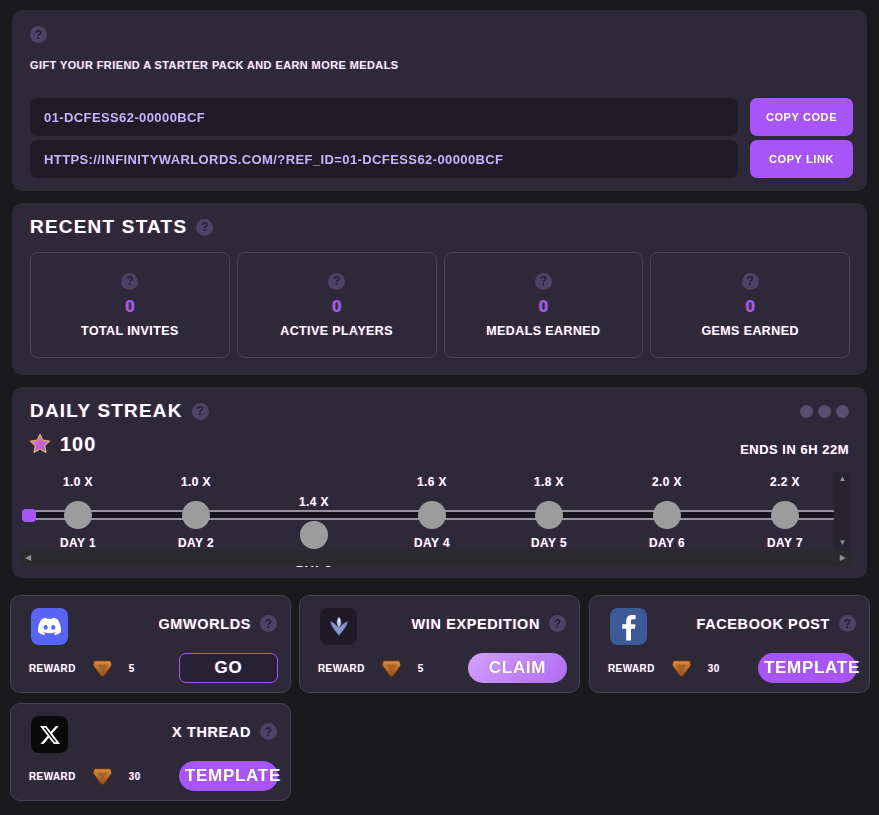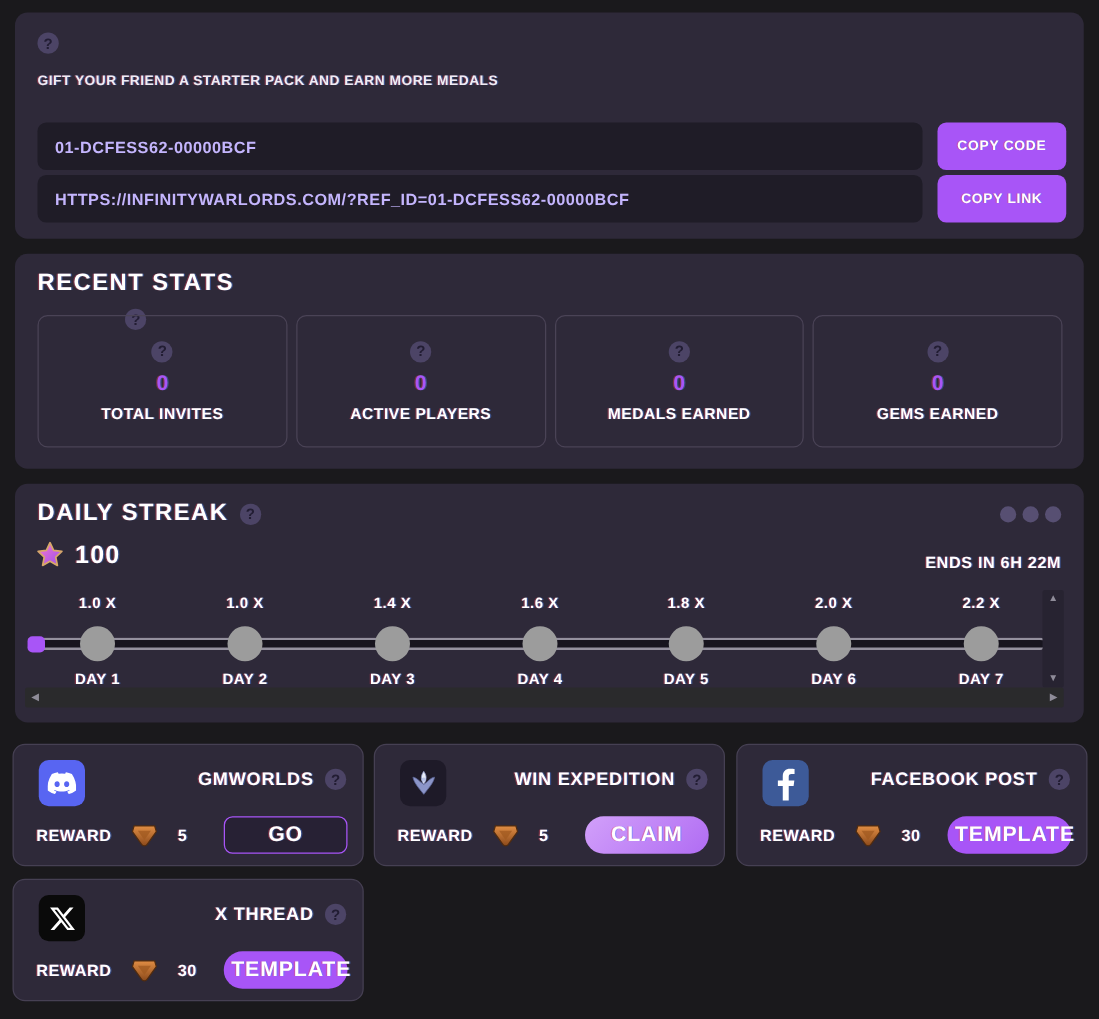--- a/index.html
+++ b/index.html
@@ -69,21 +69,21 @@
   .task-icon{position:absolute;left:20px;top:12px;width:37px;height:37px;border-radius:8px;
              display:flex;align-items:center;justify-content:center;}
   .icon-discord{background:#5865f2;}
   .icon-expedition{background:#1e1a28;}
   .icon-facebook{background:#3d5a98;}
   .icon-x{background:#0a0a0a;}
   .task-title-row{position:absolute;top:19px;right:13px;display:flex;align-items:center;gap:9px;}
   .task-title{font-size:14.5px;font-weight:bold;color:#ffffff;letter-spacing:.6px;}
   .task-bottom{position:absolute;left:18px;right:12px;bottom:9px;display:flex;
                justify-content:space-between;align-items:center;}
-  .reward{display:flex;align-items:center;gap:16px;font-size:13px;font-weight:bold;
+  .reward{display:flex;align-items:center;gap:16px;font-size:10px;font-weight:bold;
           color:#ffffff;letter-spacing:.4px;}
   .task-btn{width:99px;height:30px;border:none;color:#fff;font-family:"Liberation Sans",sans-serif;
             font-size:17px;font-weight:bold;letter-spacing:.7px;cursor:pointer;}
   .btn-outline{background:#272134;border:1.5px solid #a855f7;border-radius:7px;}
   .btn-gradient{background:linear-gradient(135deg,#d2a0fa 0%,#b06cf3 100%);border-radius:15px;}
   .btn-solid{background:#a855f7;border-radius:15px;}
 </style>
 </head>
 <body>
 
@@ -107,21 +107,21 @@
   <div class="subtitle chroma">GIFT YOUR FRIEND A STARTER PACK AND EARN MORE MEDALS</div>
 
   <input class="field" style="top: 88px;" readonly="" value="01-DCFESS62-00000BCF">
   <button class="copy-btn chroma" style="top:88px;">COPY CODE</button>
 
   <input class="field" style="top: 130px;" readonly="" value="HTTPS://INFINITYWARLORDS.COM/?REF_ID=01-DCFESS62-00000BCF">
   <button class="copy-btn chroma" style="top:130px;">COPY LINK</button>
 </section>
 
 <section class="panel" id="stats-panel">
-  <div class="sec-title-row" style="left:18px;top:13px;flex-direction:column;">
+  <div class="sec-title-row" style="left:18px;top:13px;">
     <span class="sec-title chroma">RECENT STATS</span>
     <span class="q-icon">?</span>
   </div>
   <div class="stat-cards">
     <div class="stat-card">
       <span class="q-icon">?</span>
       <span class="stat-value chroma">0</span>
       <span class="stat-label chroma">TOTAL INVITES</span>
     </div>
     <div class="stat-card">
@@ -170,21 +170,21 @@
     <div class="stop" style="left:11px;">
       <span class="stop-mult chroma">1.0 X</span>
       <span class="stop-circle"></span>
       <span class="stop-day chroma">DAY 1</span>
     </div>
     <div class="stop" style="left:129px;">
       <span class="stop-mult chroma">1.0 X</span>
       <span class="stop-circle"></span>
       <span class="stop-day chroma">DAY 2</span>
     </div>
-    <div class="stop" style="left:247px;">
+    <div class="stop" style="left:247px;margin-top:20px;">
       <span class="stop-mult chroma">1.4 X</span>
       <span class="stop-circle"></span>
       <span class="stop-day chroma">DAY 3</span>
     </div>
     <div class="stop" style="left:365px;">
       <span class="stop-mult chroma">1.6 X</span>
       <span class="stop-circle"></span>
       <span class="stop-day chroma">DAY 4</span>
     </div>
     <div class="stop" style="left:482px;">

